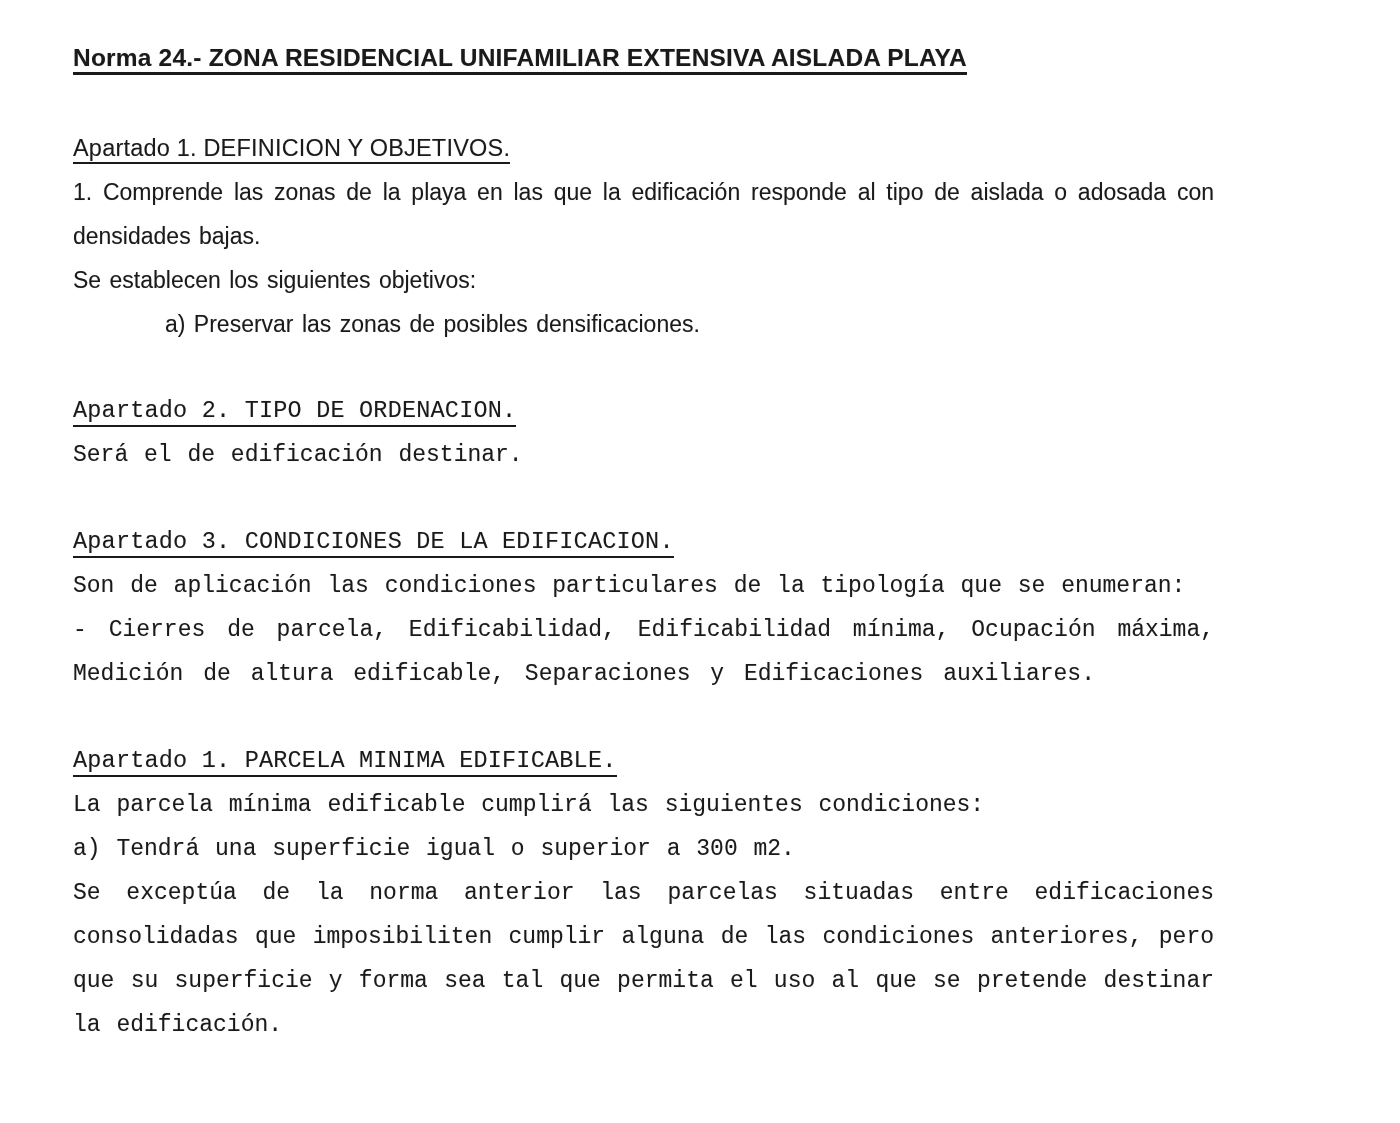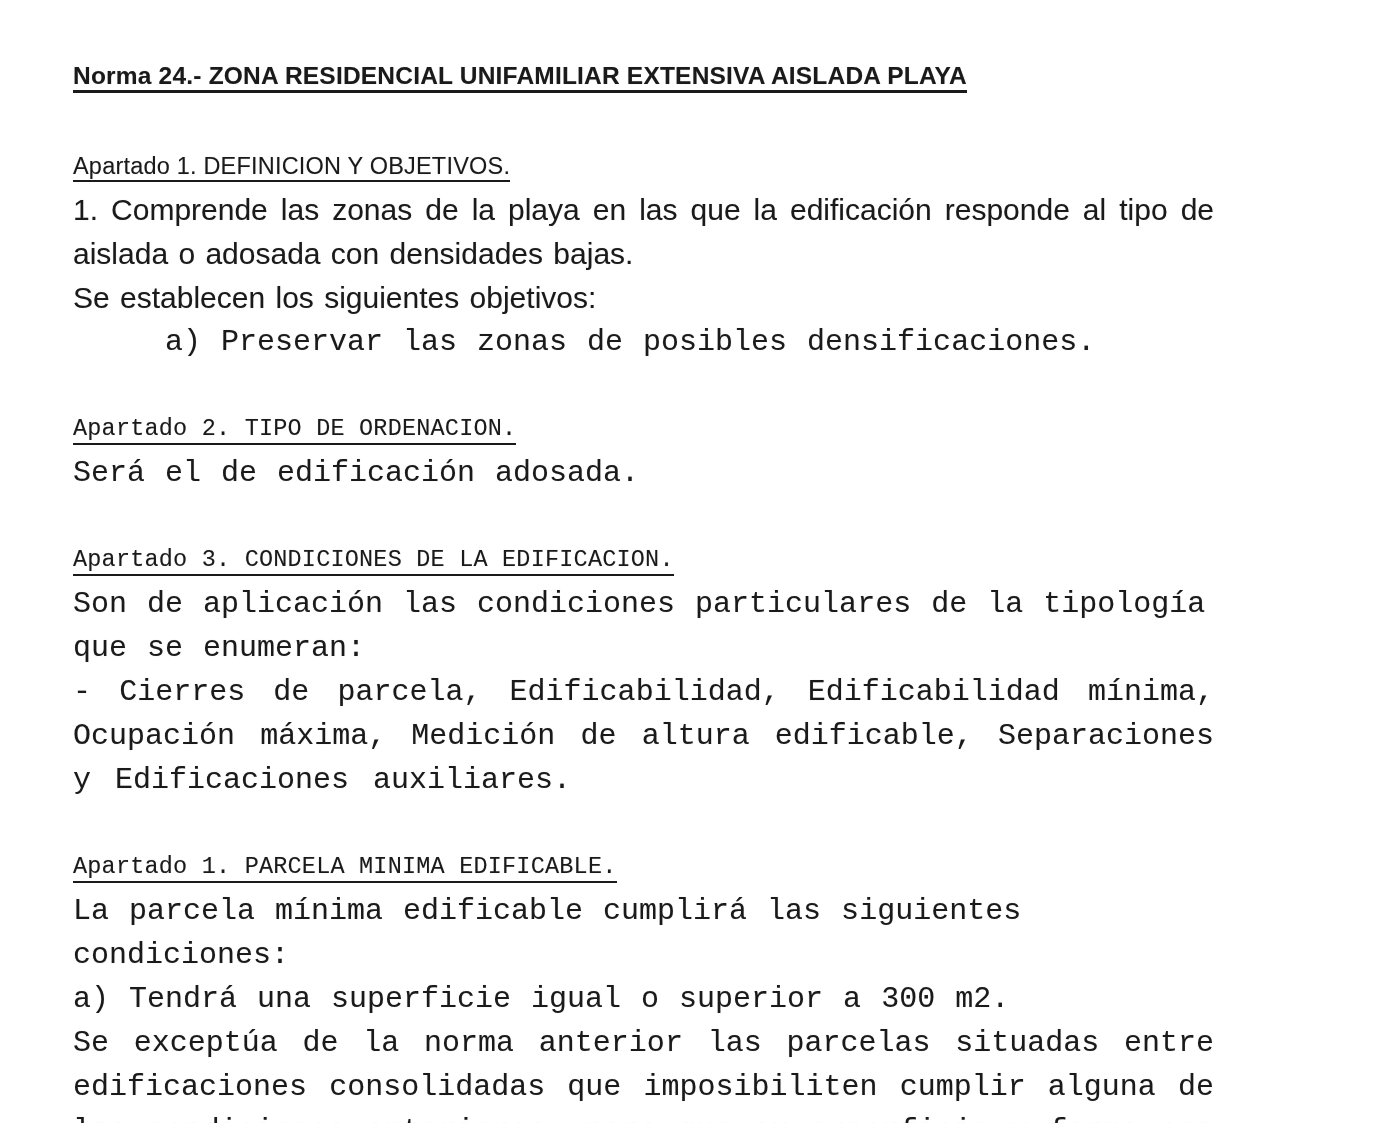--- a/index.html
+++ b/index.html
@@ -11,21 +11,21 @@
     height: 1123px;
     background: #ffffff;
     color: #1a1a1a;
     font-family: "Liberation Sans", "DejaVu Sans", sans-serif;
     overflow: hidden;
   }
   .page {
     box-sizing: border-box;
     width: 1288px;
     height: 1123px;
-    padding: 54px 74px 0 73px;
+    padding: 36px 74px 0 73px;
     background: #ffffff;
   }
   
   .page * {
     text-shadow: 0 0 1px rgba(0,0,0,0.22);
   }
   .doc-title {
     font-size: 24.5px;
     font-weight: bold;
     line-height: 44px;
@@ -41,54 +41,53 @@
   .section + .section { margin-top: 43px; font-family: Liberation Mono, monospace; }
   .sec-heading {
     font-size: 23.5px;
     font-weight: normal;
     line-height: 44px;
     margin: 0;
     letter-spacing: 0.2px;
   }
   .sec-heading .u { border-bottom-width: 2px; text-align: center; }
   p {
-    font-size: 30px;
+    font-size: 23px;
     line-height: 44px;
     margin: 0;
     word-spacing: 2px;
   }
   p.justify {
     text-align: justify;
     text-align-last: left;
   }
   p.wide {
     word-spacing: 6px;
   }
   p.indent {
     padding-left: 92px;
-    font-family: Liberation Mono, monospace;
   }
 </style>
 </head>
 <body>
 
 <div class="page">
 
   <h1 class="doc-title"><span class="u">Norma 24.- ZONA RESIDENCIAL UNIFAMILIAR EXTENSIVA AISLADA PLAYA</span></h1>
 
   <div class="section">
     <h2 class="sec-heading"><span class="u">Apartado 1. DEFINICION Y OBJETIVOS.</span></h2>
     <p class="justify">1.  Comprende las  zonas de la playa en las que la edificación responde al tipo de aislada o adosada con densidades bajas.</p>
     <p>Se establecen los siguientes objetivos:</p>
     <p class="indent">a) Preservar las zonas de posibles densificaciones.</p>
   </div>
 
   <div class="section">
     <h2 class="sec-heading"><span class="u">Apartado 2. TIPO DE ORDENACION.</span></h2>
-    <p>Será el de edificación  adosada.</p>
+    <p>Será el de edificación  destinar.</p>
   </div>
 
   <div class="section">
     <h2 class="sec-heading"><span class="u">Apartado 3. CONDICIONES DE LA EDIFICACION.</span></h2>
     <p>Son de aplicación las condiciones particulares de la tipología que se enumeran:</p>
     <p class="justify wide">- Cierres de parcela,  Edificabilidad,  Edificabilidad mínima,  Ocupación máxima,  Medición de altura edificable,  Separaciones y  Edificaciones auxiliares.</p>
   </div>
 
   <div class="section">
     <h2 class="sec-heading"><span class="u">Apartado 1. PARCELA MINIMA EDIFICABLE.</span></h2>

